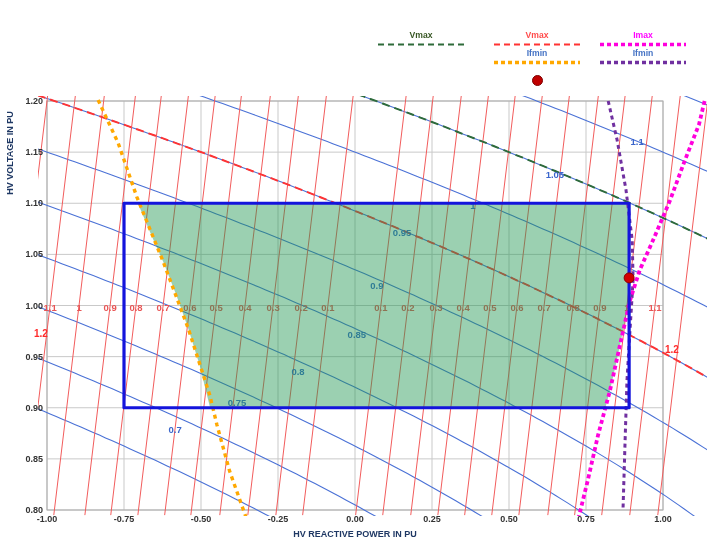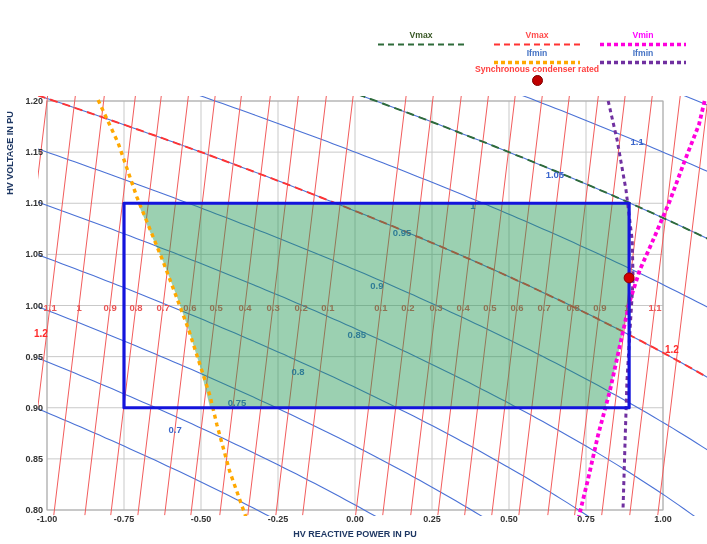--- a/index.html
+++ b/index.html
@@ -172,34 +172,33 @@
           <line x1="1" y1="3.5" x2="87" y2="3.5" stroke="#2E6B3A" stroke-width="2.2" stroke-dasharray="6 4"></line>
         </svg>
     </div>
     <div class="lg-item" id="lg-1">
       <div class="lg-label" style="color: rgb(255, 75, 75);">Vmax</div>
       <svg class="lg-line" width="88" height="7">
           <line x1="1" y1="3.5" x2="87" y2="3.5" stroke="#FF3333" stroke-width="2.2" stroke-dasharray="6 4"></line>
         </svg>
     </div>
     <div class="lg-item" id="lg-2">
-      <div class="lg-label" style="color: rgb(255, 0, 255);">Vmin</div>
+      <div class="lg-label" style="color: rgb(255, 0, 255);">Imax</div>
       <svg class="lg-line" width="88" height="7">
           <line x1="1" y1="3.5" x2="87" y2="3.5" stroke="#FF00DD" stroke-width="3.6" stroke-dasharray="4 3"></line>
         </svg>
     </div>
     <div class="lg-item" id="lg-3">
       <div class="lg-label" style="color: rgb(68, 114, 196); text-align: center;">Ifmin</div>
       <svg class="lg-line" width="88" height="7">
           <line x1="1" y1="3.5" x2="87" y2="3.5" stroke="#FFA800" stroke-width="3.6" stroke-dasharray="4 3"></line>
         </svg>
     </div>
     <div class="lg-item" id="lg-4">
       <div class="lg-label" style="color: rgb(68, 114, 196);">Ifmin</div>
       <svg class="lg-line" width="88" height="7">
           <line x1="1" y1="3.5" x2="87" y2="3.5" stroke="#7030A0" stroke-width="3.6" stroke-dasharray="4 3"></line>
         </svg>
     </div>
-    <div class="lg-rated" id="lg-rated" style="color: rgb(255, 64, 64);">Synchronous condenser rated</div>
     <div class="lg-dot" id="lg-dot" style="background: rgb(192, 0, 0); border: 1px solid rgb(127, 0, 0);"></div>
   </div>
 
 </div>
 
 </body></html>

